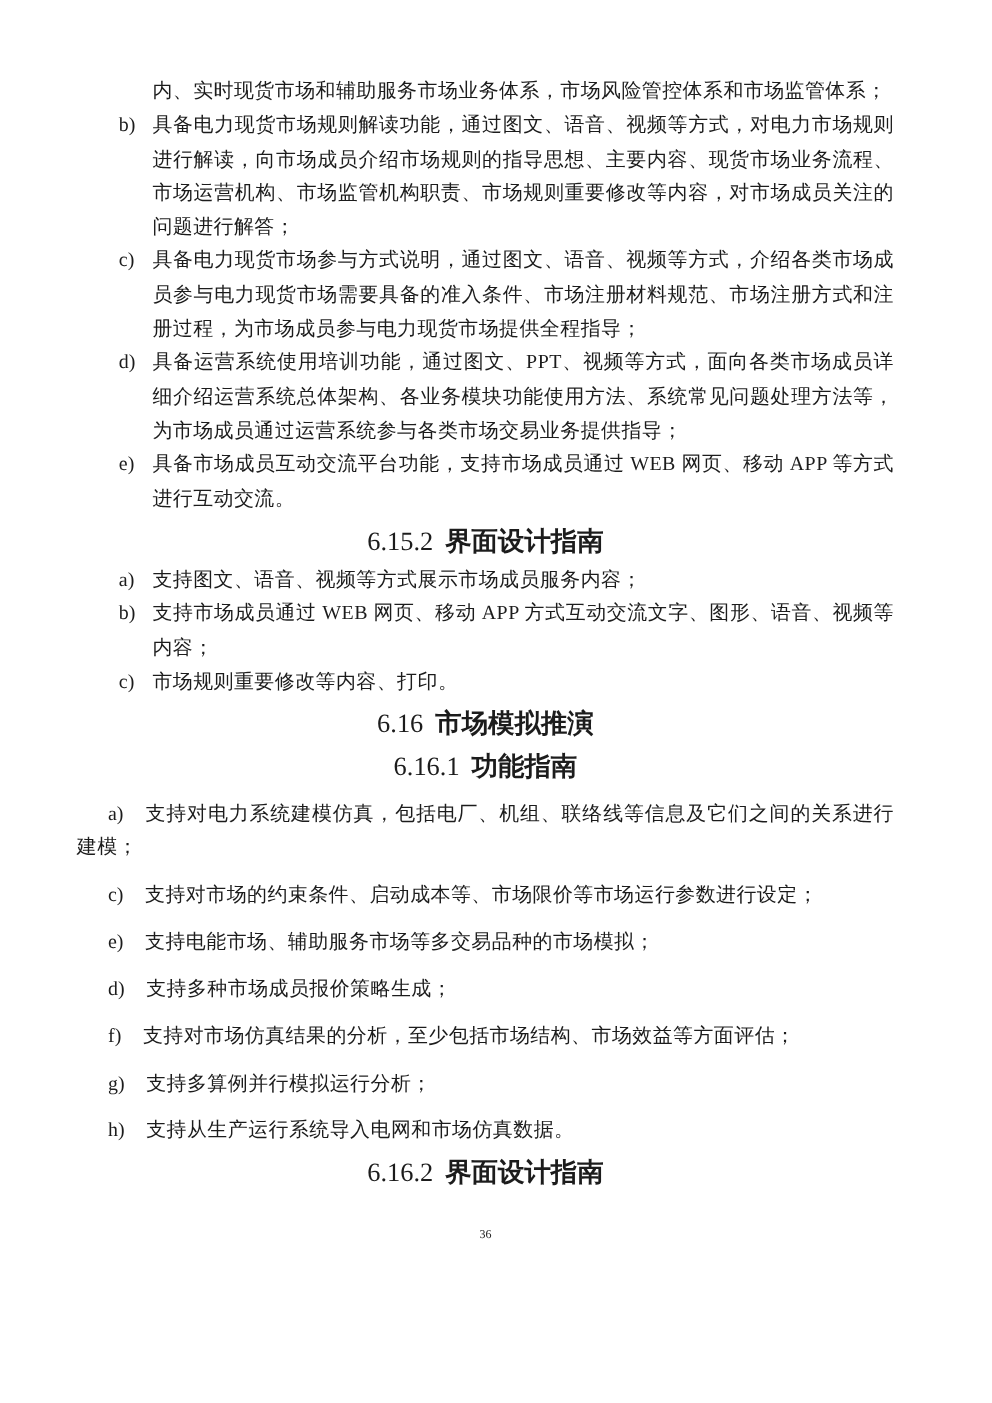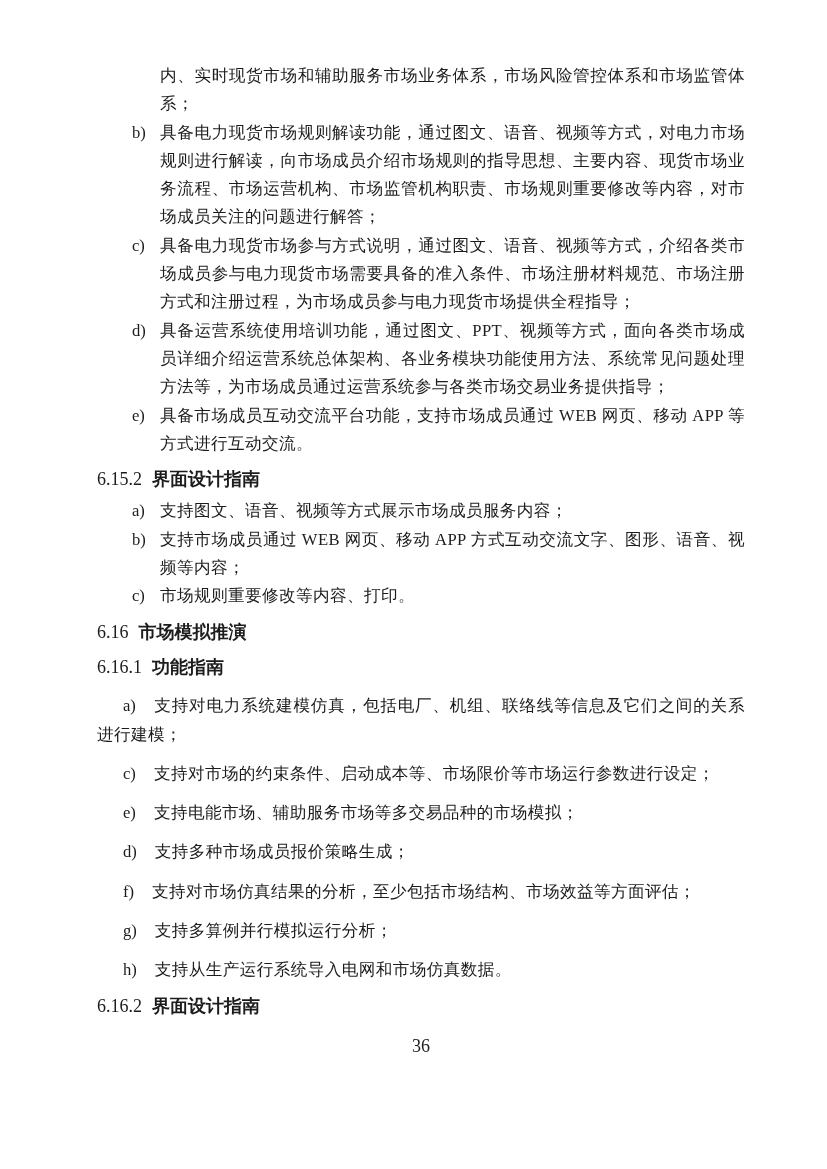--- a/index.html
+++ b/index.html
@@ -10,21 +10,21 @@
     color: #1c1c1c;
     -webkit-font-smoothing: antialiased;
   }
   .page {
     position: relative;
     width: 827px; height: 1169px;
     background: #ffffff;
     overflow: hidden;
   }
   .content {
-    padding: 62px 82px 0 97px;
+    padding: 62px 82px 0 64px;
     font-size: 16.6px;
     line-height: 28.3px;
   }
   
   ul.hlist { list-style: none; }
   ul.hlist li {
     position: relative;
     padding-left: 63px;
     text-align: justify;
     text-justify: inter-character;
@@ -41,36 +41,37 @@
     text-justify: inter-character;
     text-indent: 26px;
     margin-top: 11px;
   }
   .plist .plbl { letter-spacing: 0; margin-right: 18px; }
   .plist .ptxt { letter-spacing: 0.4px; }
   
   .heading {
     margin: 7px 0 4px 0;
     line-height: 28.3px;
-    font-size: 18px;
+    font-size: 22px;
     font-weight: 700;
+    text-align: center;
   }
   .heading .hnum {
     font-family: "Liberation Serif", "DejaVu Serif", serif;
     font-weight: 400;
     margin-right: 10px;
   }
   .heading .htitle {
     font-family: "Liberation Sans", "DejaVu Sans", sans-serif;
     font-weight: 700;
   }
   .pageno {
-    margin-top: 12px;
+    margin-top: 24px;
     text-align: center;
-    font-size: 18px;
+    font-size: 10px;
     color: #222;
   }
 </style>
 </head>
 <body>
 
 <div class="page">
   <div class="content">
 
     <ul class="hlist">

